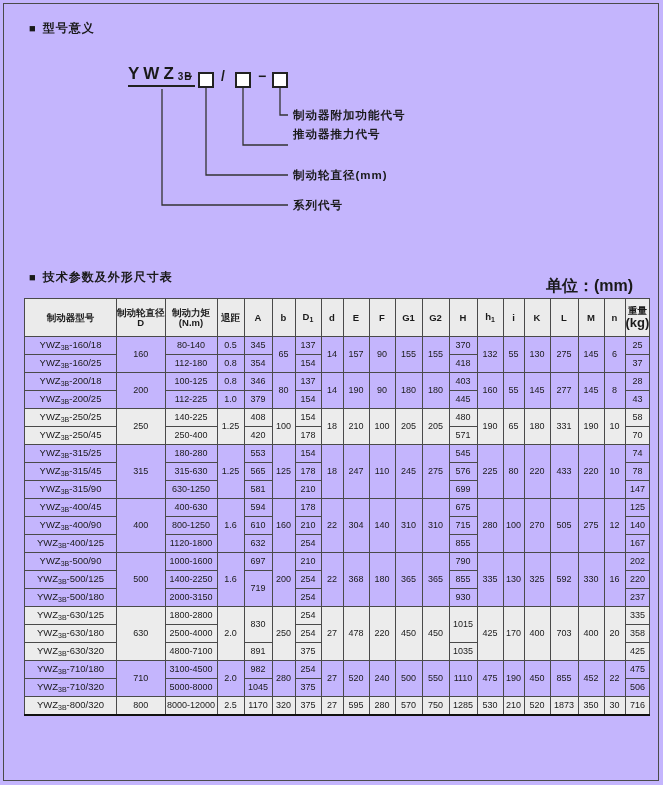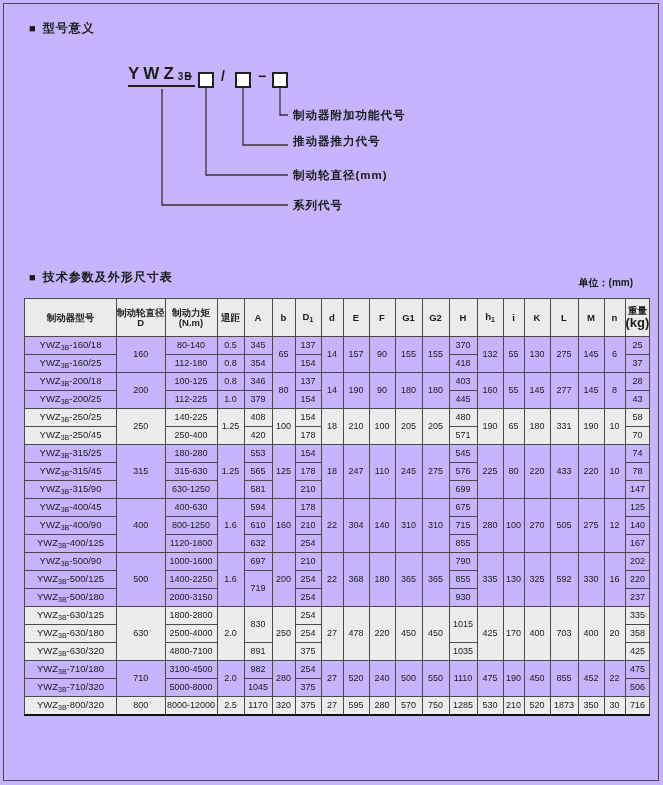--- a/index.html
+++ b/index.html
@@ -4,21 +4,21 @@
 <style>
   html,body{margin:0;padding:0;background:#fff;}
   body{font-family:"Liberation Sans","DejaVu Sans",sans-serif;color:#1a1a1a;}
   .page{position:relative;width:663px;height:785px;background:#c4b5fd;overflow:hidden;}
   .frame{position:absolute;left:3px;top:3px;right:4px;bottom:4px;border:1px solid #4a4a4a;pointer-events:none;}
 
   .sec-title{position:absolute;font-size:12px;font-weight:bold;letter-spacing:1px;}
   .sec-title .bullet{font-size:11px;margin-right:6px;}
   #sec1{left:29px;top:20px;}
   #sec2{left:29px;top:269px;text-align:right;}
-  .unit{position:absolute;right:30px;top:276px;font-size:10px;font-weight:bold;}
+  .unit{position:absolute;right:30px;top:276px;font-size:16px;font-weight:bold;}
 
   
   .diagram{position:absolute;left:0;top:55px;width:550px;height:205px;}
   .formula{position:absolute;left:0;top:0;width:663px;height:40px;}
   .series{position:absolute;left:128px;top:10px;font-size:17px;font-weight:bold;letter-spacing:4px;
           border-bottom:2px solid #222;padding:0 2px 1px 0;line-height:1.1;}
   .series .ssub{font-size:10px;letter-spacing:1px;vertical-align:-1px;}
   .dash,.slash{position:absolute;top:13px;font-size:14px;font-weight:bold;}
   .box{position:absolute;top:17px;width:12px;height:12px;border:2px solid #222;background:#fff;}
   .connectors{position:absolute;left:0;top:0;}
@@ -59,21 +59,21 @@
       <span class="dash" style="left:258px">−</span>
       <span class="box" style="left:272px"></span>
     </div>
     <svg class="connectors" width="663" height="205" viewBox="0 0 663 205">
       <polyline points="280,33 280,60 288,60"></polyline>
       <polyline points="243,33 243,90 288,90"></polyline>
       <polyline points="206,33 206,120 288,120"></polyline>
       <polyline points="162,34 162,150 288,150"></polyline>
     </svg>
     <div class="dlabel" style="top:53px">制动器附加功能代号</div>
-    <div class="dlabel" style="top:79px">推动器推力代号</div>
+    <div class="dlabel" style="top:72px">推动器推力代号</div>
     <div class="dlabel" style="top:113px">制动轮直径(mm)</div>
     <div class="dlabel" style="top:143px">系列代号</div>
   </div>
 
   <div class="sec-title" id="sec2">
     <span class="bullet">■</span><span>技术参数及外形尺寸表</span>
   </div>
   <div class="unit">单位：(mm)</div>
 
   <div class="tbl-wrap">

